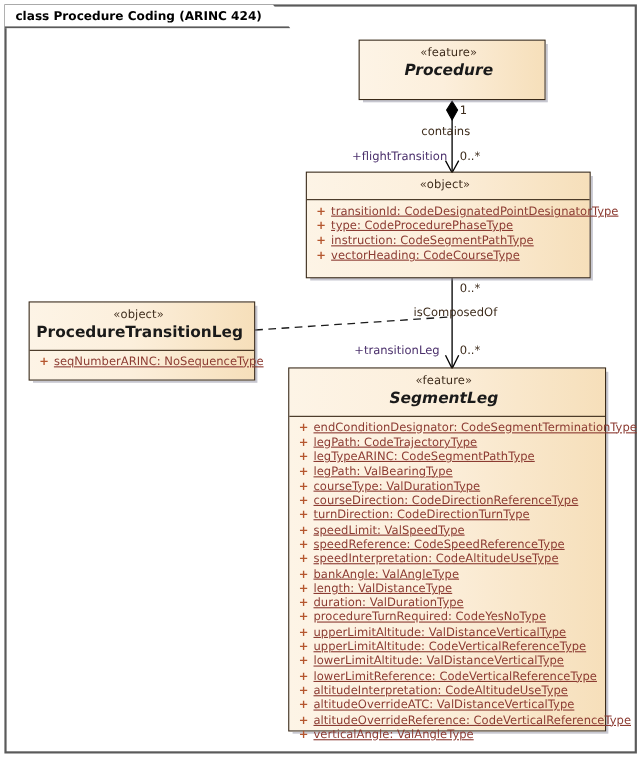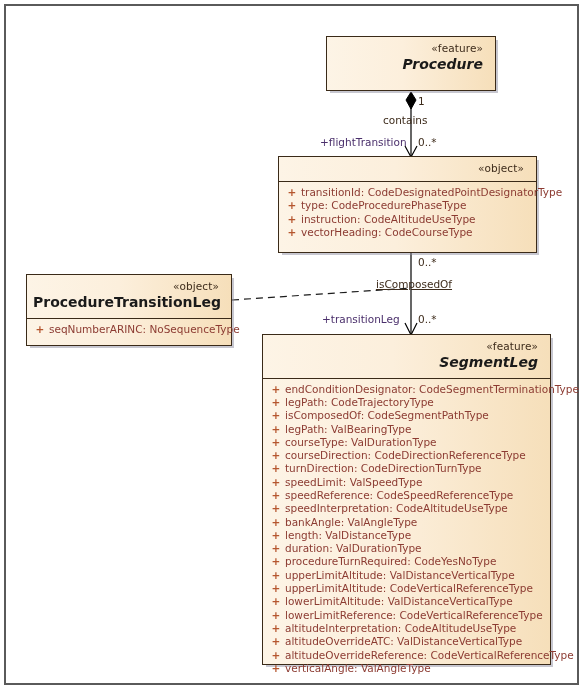--- a/index.html
+++ b/index.html
@@ -52,21 +52,21 @@
   .uml-class {
     position: absolute;
     box-sizing: border-box;
     border: 1px solid #3a2a18;
     background: linear-gradient(to right, #fdf4e6 0%, #fcefdc 45%, #f6dfba 100%);
     box-shadow: 3px 3px 0 -1px rgba(130,130,150,0.45);
   }
   .uml-header {
     box-sizing: border-box;
     padding: 5px 12px 6px 6px;
-    text-align: right;
+    text-align: center;
     line-height: 1.25;
   }
   .uml-header.with-sep {
     border-bottom: 1px solid #3a2a18;
   }
   .stereotype {
     display: block;
     font-size: 10.5px;
     color: #3d2b1b;
     letter-spacing: 0.1px;
@@ -96,20 +96,21 @@
   .attr-vis {
     display: inline-block;
     width: 18px;
     flex: 0 0 18px;
     text-align: center;
     color: #b5562e;
     font-weight: bold;
   }
   .attr-text {
     color: #8c3b32;
+    text-decoration: underline;
   }
 
   
   .conn-label {
     position: absolute;
     font-size: 10.5px;
     color: #3d2b1b;
     white-space: nowrap;
   }
   .conn-label.role {
@@ -128,20 +129,23 @@
     pointer-events: none;
     overflow: visible;
   }
 </style>
 </head>
 <body>
 
 <div id="canvas">
 
   <div class="frame"></div>
+  <div class="frame-tab">
+    <span>class Procedure Coding (ARINC 424)</span>
+  </div>
 
   <svg class="links" viewBox="0 0 585 691">
 
     <line x1="411" y1="92" x2="411" y2="156" stroke="#000000" stroke-width="1.2"></line>
     <polygon points="411,92 406,100 411,109 416,100" fill="#000000" stroke="#000000" stroke-width="1"></polygon>
     <polyline points="405,146 411,157 417,146" fill="none" stroke="#000000" stroke-width="1.2"></polyline>
 
     <line x1="411" y1="253" x2="411" y2="334" stroke="#000000" stroke-width="1.2"></line>
     <polyline points="405,323 411,335 417,323" fill="none" stroke="#000000" stroke-width="1.2"></polyline>
 
@@ -168,31 +172,31 @@
       <div class="attr-row">
         <span class="attr-vis">+</span>
         <span class="attr-text">transitionId: CodeDesignatedPointDesignatorType</span>
       </div>
       <div class="attr-row">
         <span class="attr-vis">+</span>
         <span class="attr-text">type: CodeProcedurePhaseType</span>
       </div>
       <div class="attr-row">
         <span class="attr-vis">+</span>
-        <span class="attr-text">instruction: CodeAltitudeUseType</span>
+        <span class="attr-text">instruction: CodeSegmentPathType</span>
       </div>
       <div class="attr-row">
         <span class="attr-vis">+</span>
         <span class="attr-text">vectorHeading: CodeCourseType</span>
       </div>
     </div>
   </div>
 
   <div class="conn-label mult" style="left:418px; top:256px;">0..*</div>
-  <div class="conn-label" style="left:376px; top:278px;text-decoration:underline;">isComposedOf</div>
+  <div class="conn-label" style="left:376px; top:278px;">isComposedOf</div>
   <div class="conn-label role" style="left:322px; top:313px;">+transitionLeg</div>
   <div class="conn-label mult" style="left:418px; top:313px;">0..*</div>
 
   <div class="uml-class" style="left:26px; top:274px; width:206px; height:72px;">
     <div class="uml-header with-sep">
       <span class="stereotype">«object»</span>
       <span class="class-name">ProcedureTransitionLeg</span>
     </div>
     <div class="uml-attrs">
       <div class="attr-row">
@@ -211,21 +215,21 @@
         <div class="attr-row">
           <span class="attr-vis">+</span>
           <span class="attr-text">endConditionDesignator: CodeSegmentTerminationType</span>
         </div>
         <div class="attr-row">
           <span class="attr-vis">+</span>
           <span class="attr-text">legPath: CodeTrajectoryType</span>
         </div>
         <div class="attr-row">
           <span class="attr-vis">+</span>
-          <span class="attr-text">isComposedOf: CodeSegmentPathType</span>
+          <span class="attr-text">legTypeARINC: CodeSegmentPathType</span>
         </div>
         <div class="attr-row">
           <span class="attr-vis">+</span>
           <span class="attr-text">legPath: ValBearingType</span>
         </div>
         <div class="attr-row">
           <span class="attr-vis">+</span>
           <span class="attr-text">courseType: ValDurationType</span>
         </div>
         <div class="attr-row">

